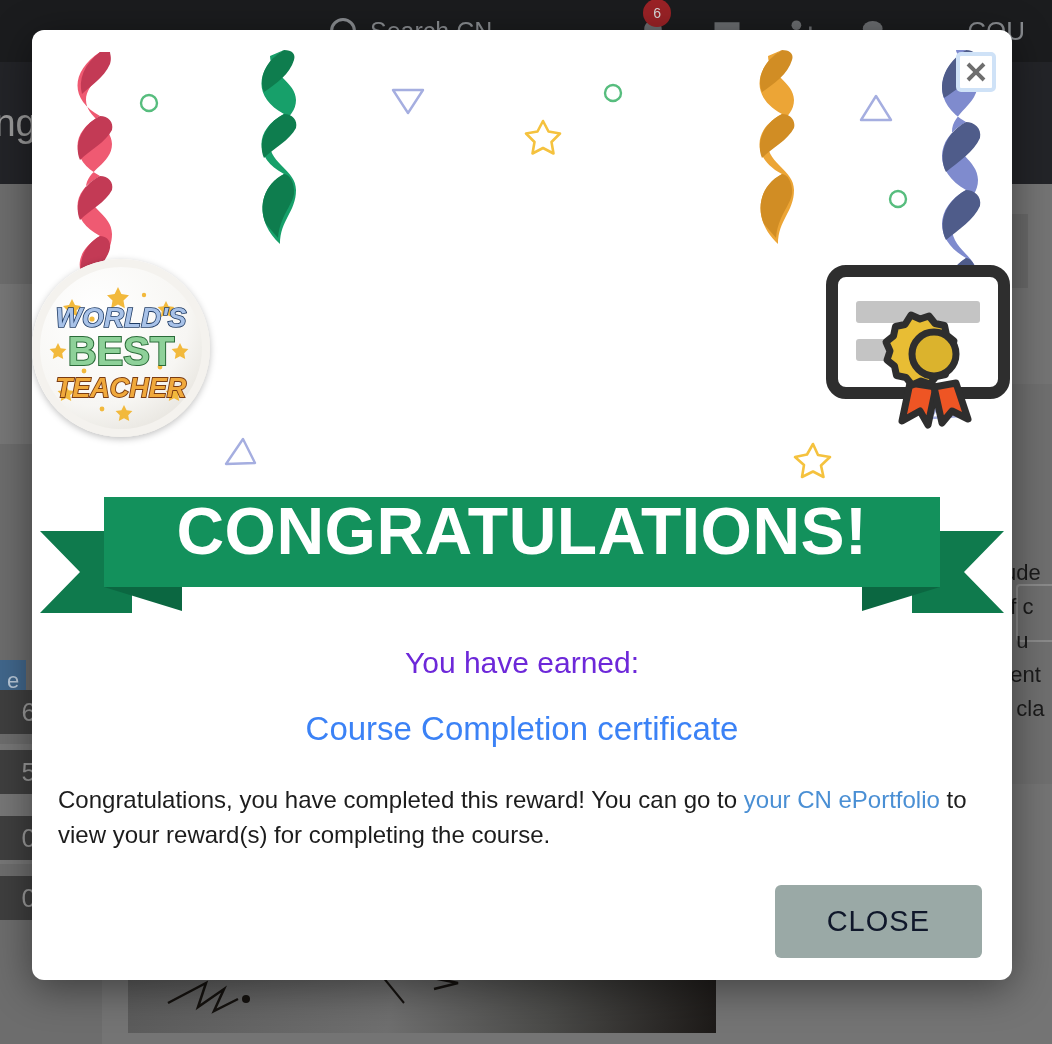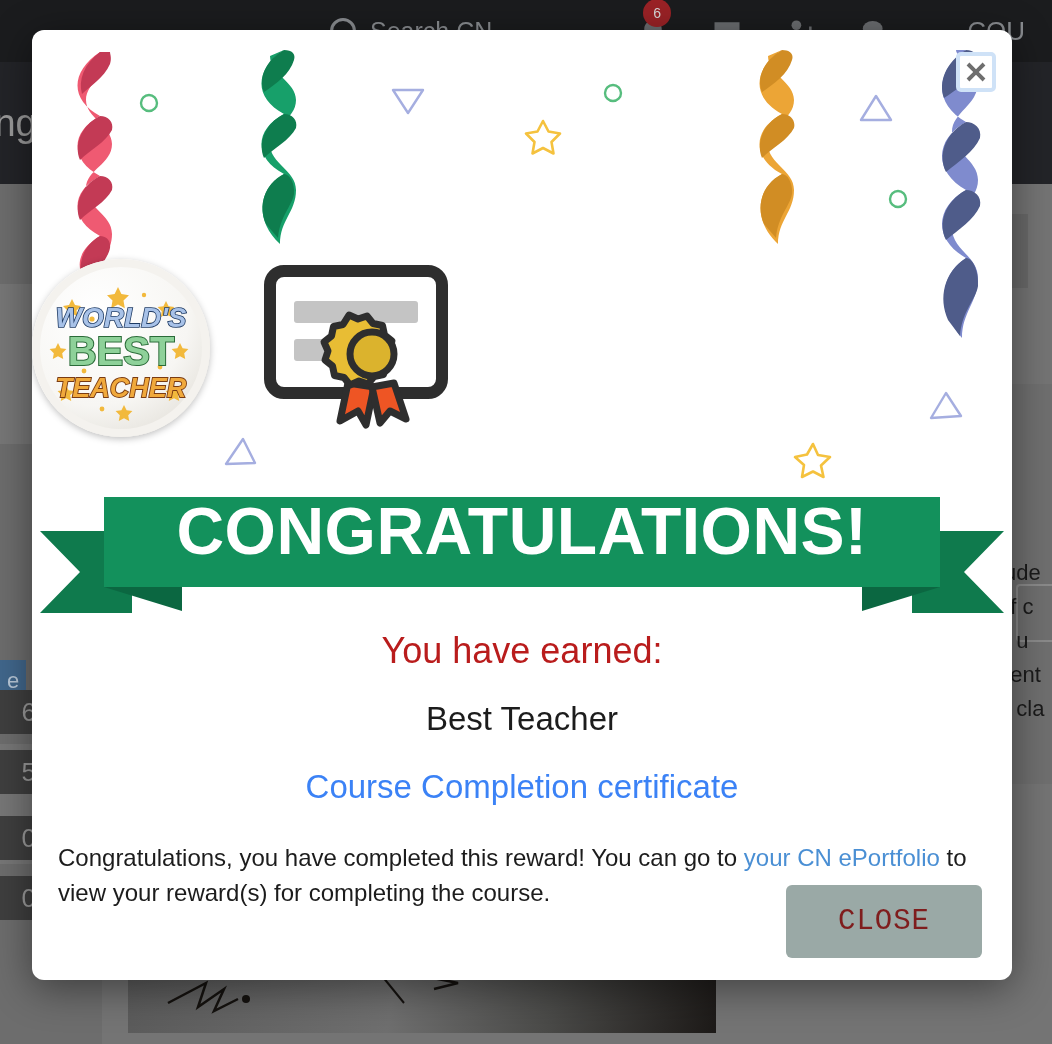--- a/index.html
+++ b/index.html
@@ -207,21 +207,21 @@
     z-index: 2;
   }
 
   
   .icons-row {
     position: absolute;
     top: 218px; left: 0; right: 0;
     height: 200px;
     display: flex;
     align-items: center;
-    justify-content: flex-start;
+    justify-content: space-between;
     gap: 52px;
     z-index: 5;
   }
   .badge-pin {
     width: 178px; height: 178px;
     border-radius: 50%;
     background: radial-gradient(circle at 36% 30%, #ffffff 0%, #f7f6f3 55%, #e2dfd8 85%, #cfcbc2 100%);
     box-shadow: 0 2px 7px rgba(0,0,0,.25), inset 0 0 0 8px #f4f2ee;
     display: flex;
     align-items: center;
@@ -252,23 +252,23 @@
     font-size: 66px;
     font-weight: bold;
     letter-spacing: 0.5px;
     z-index: 6;
   }
 
   
   .body-text { position: absolute; top: 600px; left: 0; right: 0; z-index: 5; }
   .earned-line {
     text-align: center;
-    font-size: 36px;
-    color: #b91c1c;
-    margin-top: 0;
+    font-size: 30px;
+    color: #6d28d9;
+    margin-top: 16px;
   }
   .reward-name {
     text-align: center;
     font-size: 33px;
     color: #1c1c1c;
     margin-top: 28px;
   }
   .reward-cert {
     text-align: center;
     font-size: 33px;
@@ -287,28 +287,28 @@
     margin-top: 12px;
   }
 
   .modal-footer {
     position: absolute;
     bottom: 22px; right: 30px;
     z-index: 5;
   }
   .close-btn {
     background: #9aa9a6;
-    color: #7f1d1d;
+    color: #0f172a;
     border: none;
     border-radius: 6px;
     font-size: 29px;
     letter-spacing: 1px;
     padding: 20px 52px;
     cursor: pointer;
-    font-family: Liberation Mono, monospace;
+    font-family: Liberation Sans, sans-serif;
   }
 </style>
 </head>
 <body>
 
 <div class="page-bg">
 
   <div class="topbar">
     <div class="topbar-search">
       <span class="search-glyph"></span>
@@ -497,21 +497,20 @@
       <path d="M972 56 L880 56 L880 138 L972 138 L932 97 Z" fill="#0f7a4d"></path>
       <path d="M72 22 L908 22 L908 112 L72 112 Z" fill="#13915c"></path>
       <path d="M72 112 L150 112 L150 136 Z" fill="#0b6741"></path>
       <path d="M908 112 L830 112 L830 136 Z" fill="#0b6741"></path>
     </svg>
     <div class="banner-text">CONGRATULATIONS!</div>
   </div>
 
   <div class="body-text">
     <div class="earned-line">You have earned:</div>
-    <div class="reward-name">Best Teacher</div>
     <div class="reward-cert">Course Completion certificate</div>
     <div class="desc"><span>Congratulations, you have completed this reward! You can go to </span><a href="#">your CN ePortfolio</a><span> to view your reward(s) for completing the course.</span></div>
   </div>
 
   <div class="modal-footer">
     <button class="close-btn">CLOSE</button>
   </div>
 </div>
 
 </body></html>

